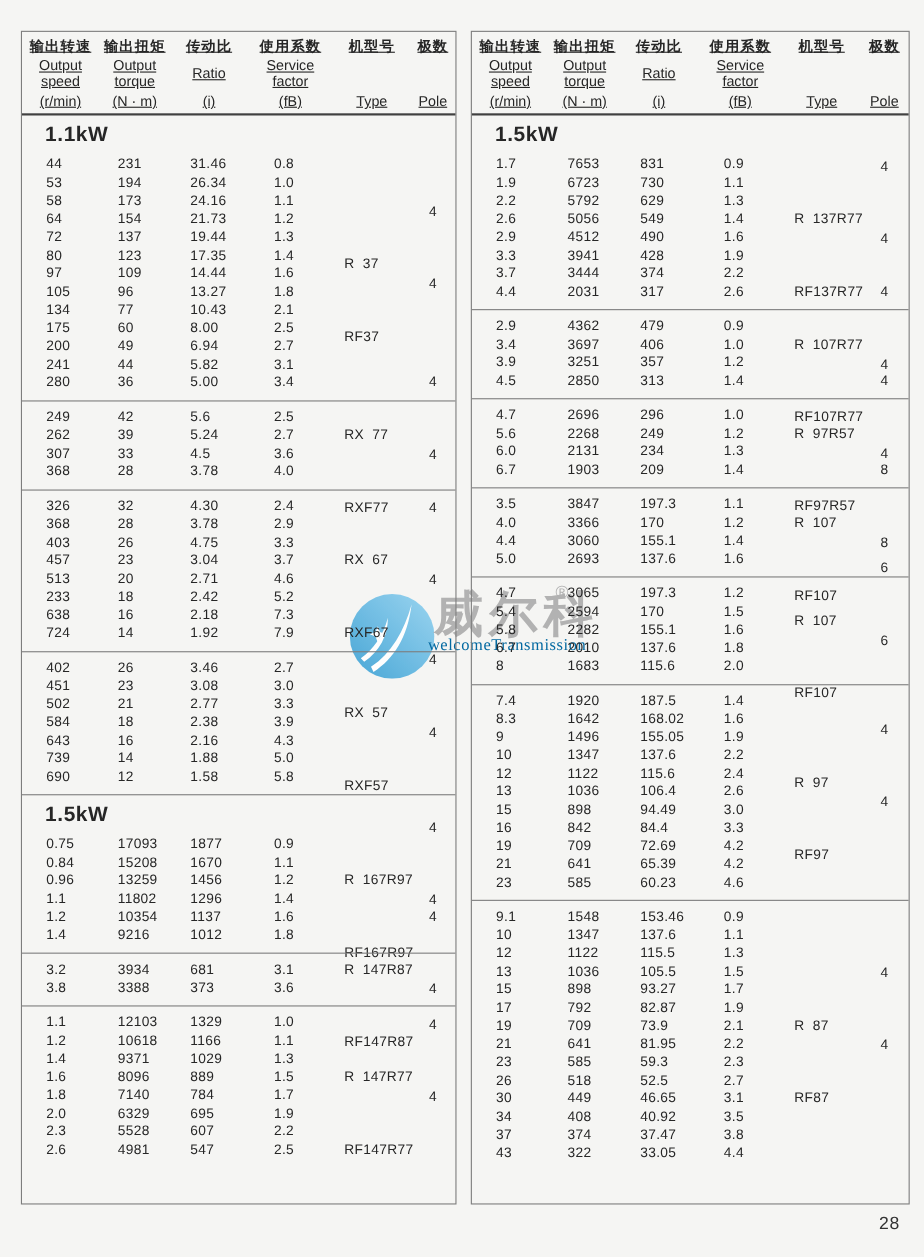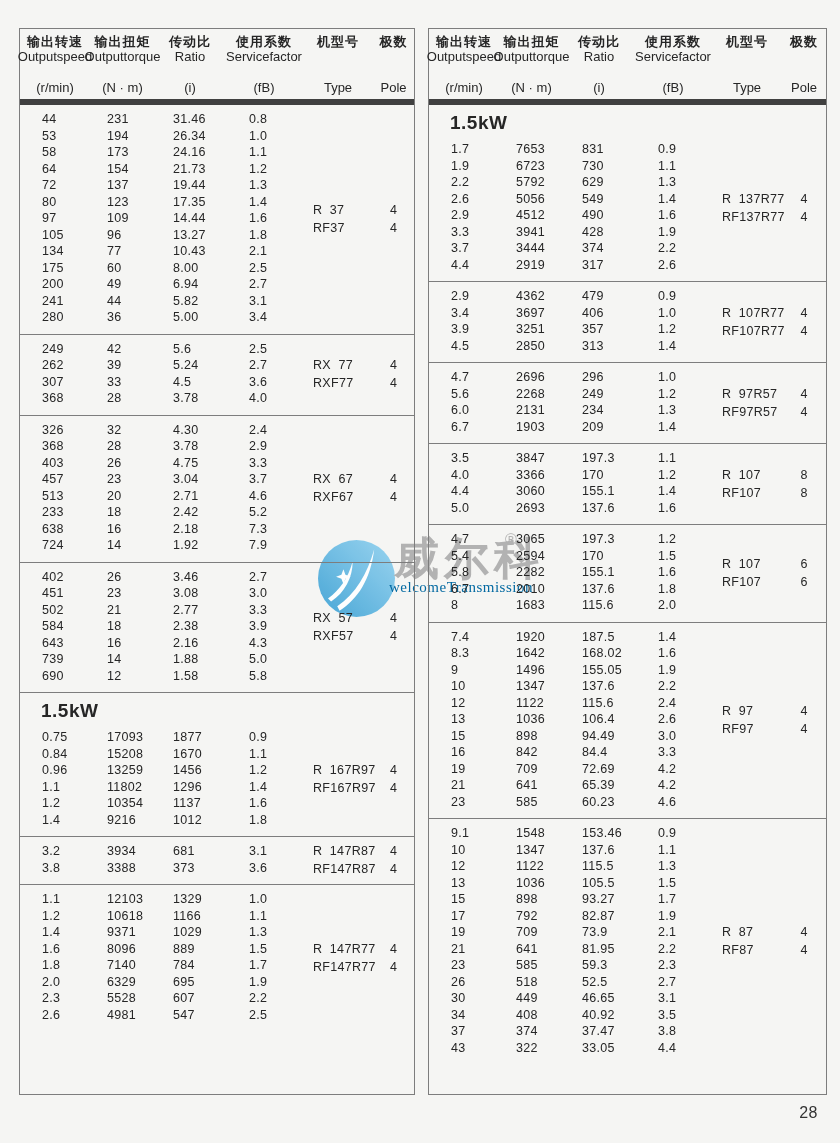--- a/index.html
+++ b/index.html
@@ -23,44 +23,44 @@
     position:absolute; left:389px; top:579px;
     font-family:"Liberation Serif","DejaVu Serif",serif;
     font-size:15px; color:#0369a1; letter-spacing:.5px;
   }
 
   
   .tbl { position:absolute; top:28px; height:1067px; border:1px solid #7d7d7d; z-index:2; background:transparent; }
   .tbl-left  { left:19px;  width:396px; }
   .tbl-right { left:428px; width:399px; }
 
-  .thead { height:76px; border-bottom:6px solid #404040; display:grid;
-           grid-template-columns:70px 65px 70px 78px 70px 1fr; }
+  .thead { height:76px; border-bottom:2px solid #404040; display:grid;
+           grid-template-columns:70px 65px 70px 78px 70px 1fr;text-decoration:underline; }
   .hcell { display:flex; flex-direction:column; align-items:center; padding:5px 0 4px; }
   .hzh  { font-size:13px; font-weight:700; letter-spacing:1px; line-height:16px; white-space:nowrap; }
-  .hmid { flex:1; display:flex; flex-direction:row; justify-content:center; }
+  .hmid { flex:1; display:flex; flex-direction:column; justify-content:center; }
   .hen  { font-size:13px; line-height:14px; text-align:center; }
   .hunit{ font-size:13px; line-height:15px; white-space:pre;text-align:center; }
 
   .kw { height:30px; padding:7px 0 0 21px; font-size:19px; font-weight:700; letter-spacing:.5px; }
   .section + .section { border-top:1px solid #7d7d7d; }
   .block { position:relative; padding:6px 0 8px; }
   .block + .block { border-top:1px solid #7d7d7d; }
 
   .row { display:grid; grid-template-columns:70px 65px 70px 78px 1fr; height:16.5px; }
   .c { font-size:12.5px; line-height:16.5px; letter-spacing:.3px; white-space:pre; }
   .c1 { padding-left:22px; }
   .c2 { padding-left:17px; }
   .c3 { padding-left:18px; }
   .c4 { padding-left:24px; }
 
   .tp { position:absolute; top:0; bottom:0; left:283px; right:0;
         display:flex; flex-direction:column; justify-content:center; gap:3px; }
   .tpline { display:grid; grid-template-columns:70px 1fr; }
-  .tcell { font-size:12.5px; line-height:15px; padding-left:10px; white-space:pre; letter-spacing:.3px; }
+  .tcell { font-size:12.5px; line-height:15px; padding-left:10px; white-space:pre; letter-spacing:.3px;margin-top:48px; }
   .pcell { font-size:12.5px; line-height:15px; text-align:center; }
 
   .pagenum { position:absolute; right:22px; top:1104px; font-size:16px; color:#333; z-index:2; letter-spacing:.5px; }
 </style>
 </head>
 <body>
 
 <div class="page">
 
   <div class="watermark">
@@ -120,20 +120,21 @@
           <div class="hunit">Type</div>
         </div>
         <div class="hcell">
           <div class="hzh">极数</div>
           <div class="hmid"></div>
           <div class="hunit">Pole</div>
         </div>
       </div>
     <div class="tbody">
         <div class="section">
+          <div class="kw">1.1kW</div>
           <div class="block">
             <div class="row">
               <span class="c c1">44</span>
               <span class="c c2">231</span>
               <span class="c c3">31.46</span>
               <span class="c c4">0.8</span>
             </div>
             <div class="row">
               <span class="c c1">53</span>
               <span class="c c2">194</span>
@@ -591,21 +592,21 @@
               <span class="c c4">1.9</span>
             </div>
             <div class="row">
               <span class="c c1">3.7</span>
               <span class="c c2">3444</span>
               <span class="c c3">374</span>
               <span class="c c4">2.2</span>
             </div>
             <div class="row">
               <span class="c c1">4.4</span>
-              <span class="c c2">2919</span>
+              <span class="c c2">2031</span>
               <span class="c c3">317</span>
               <span class="c c4">2.6</span>
             </div>
             <div class="tp">
               <div class="tpline">
                 <span class="tcell">R  137R77</span>
                 <span class="pcell">4</span>
               </div>
               <div class="tpline">
                 <span class="tcell">RF137R77</span>

